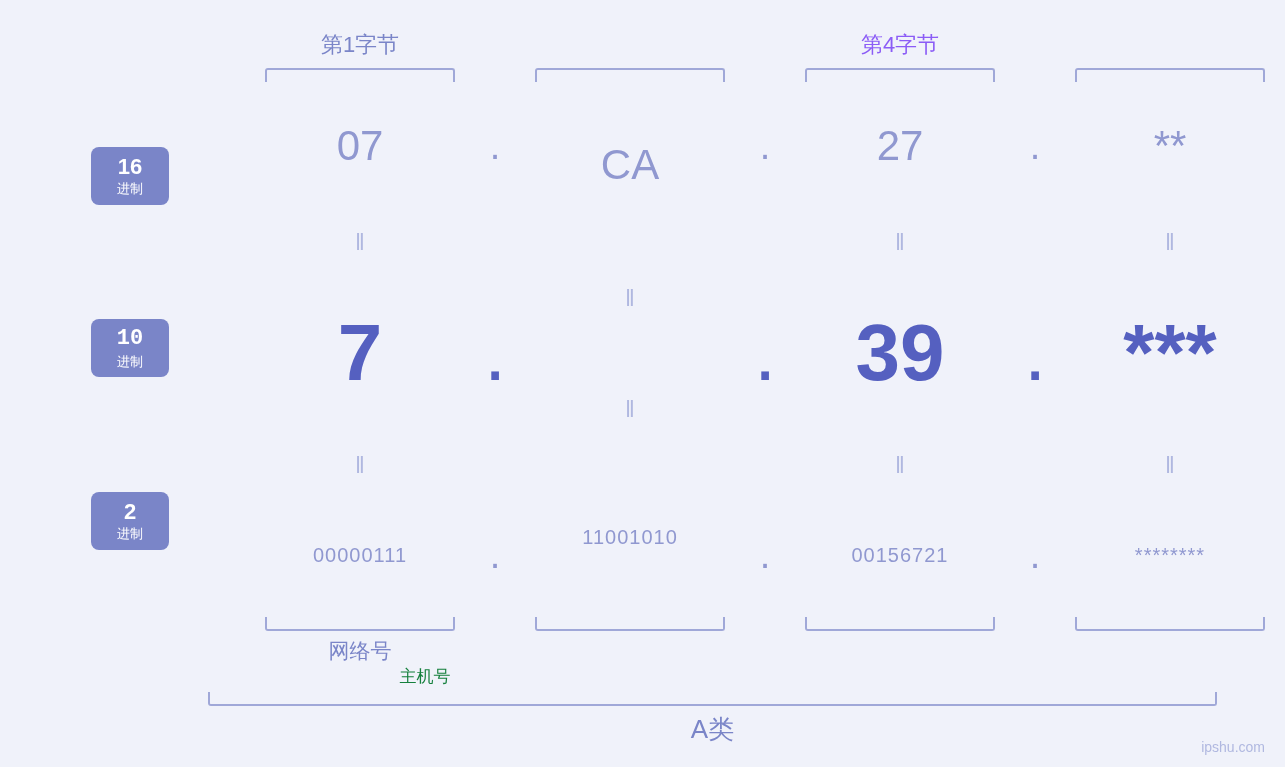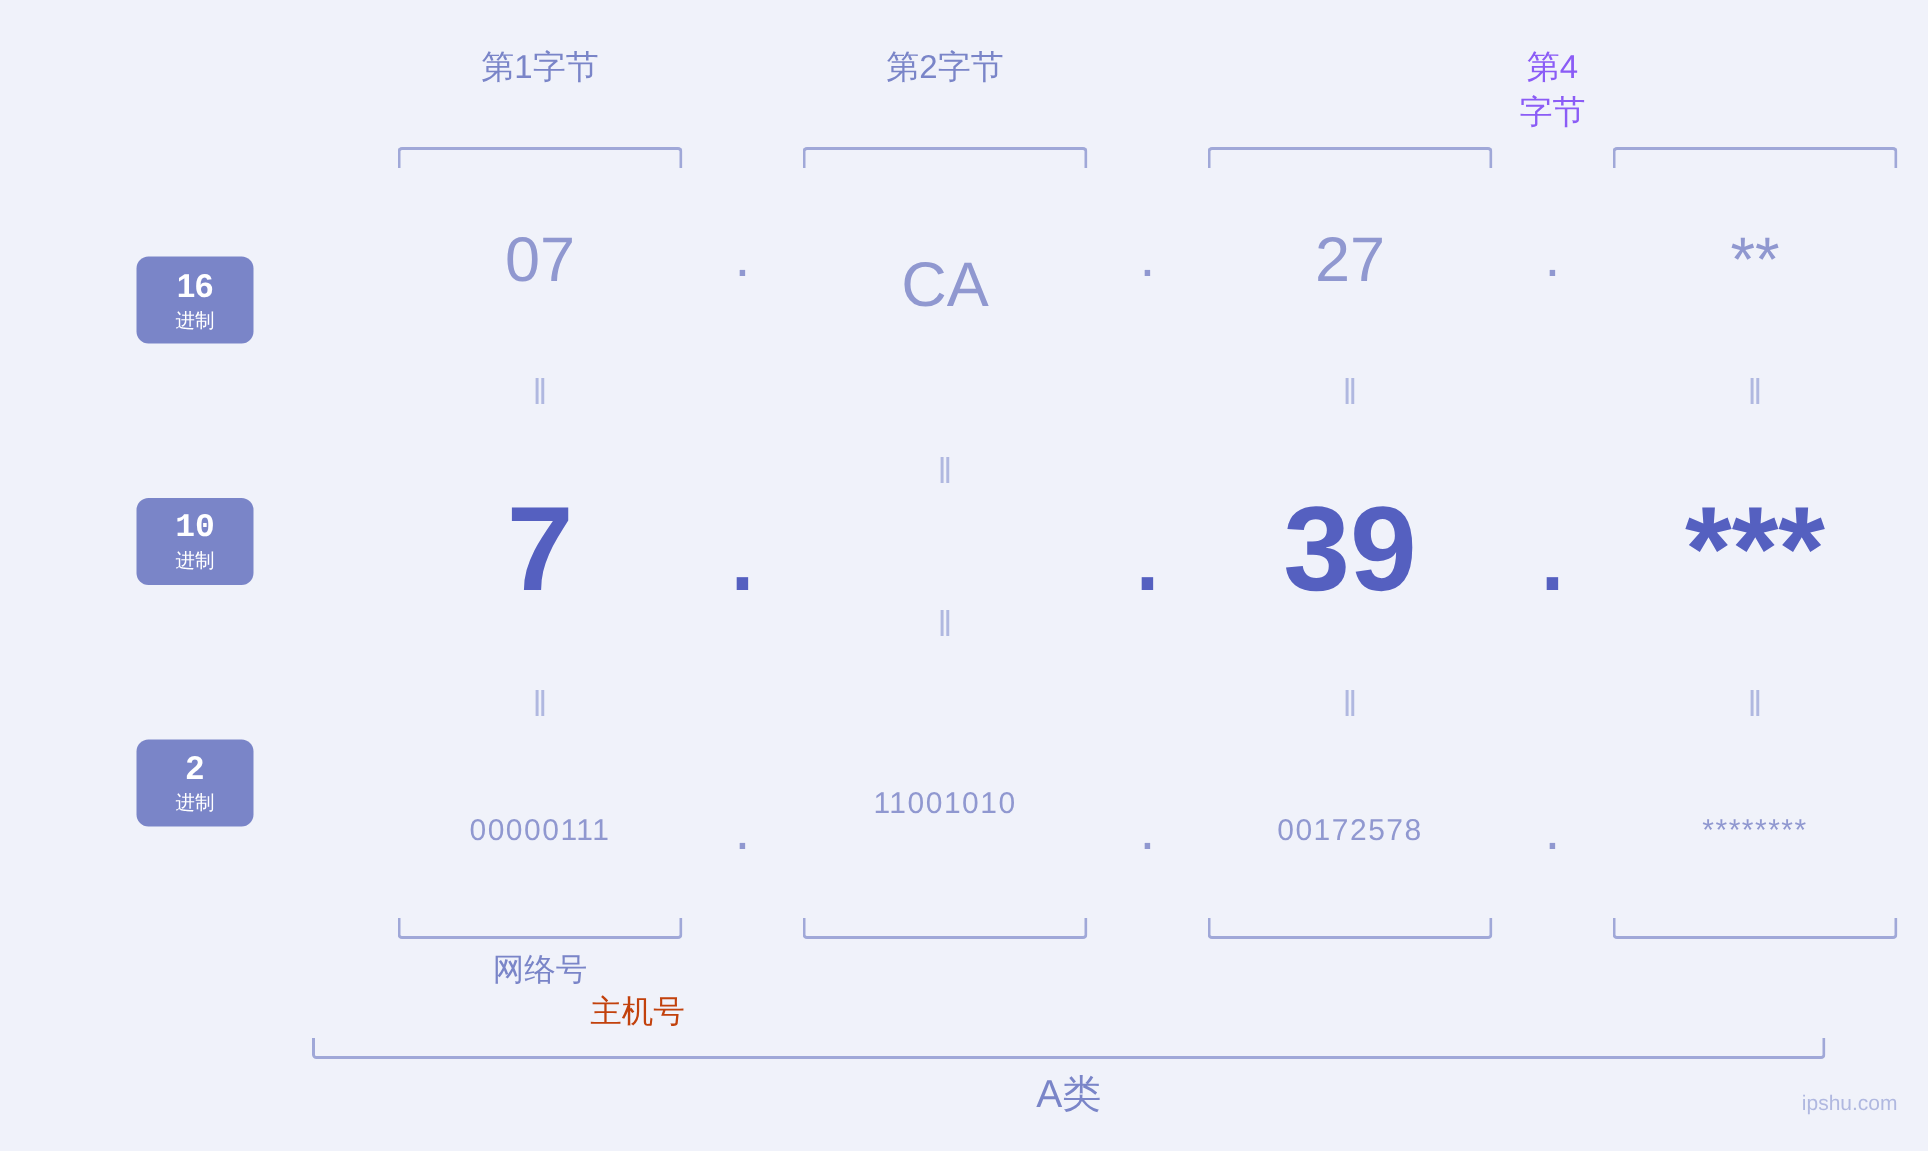--- a/index.html
+++ b/index.html
@@ -19,37 +19,36 @@
       height: 100%;
       display: flex;
       flex-direction: column;
       align-items: center;
       padding: 30px 60px 20px 60px;
     }
 
     
     .footer {
       position: absolute;
-      bottom: 24px;
+      bottom: 12px;
       right: 20px;
       color: #b0b8e0;
       font-size: 14px;
     }
   </style>
 </head>
 <body>
 
 <div class="main-container">
 
   <div style="display:grid; grid-template-columns: 140px 50px 220px 50px 220px 50px 220px 50px 220px; width:100%; margin-bottom:8px;">
     <div></div>
     <div></div>
     <div style="text-align:center; color:#7a85c8; font-size:22px;">第1字节</div>
     <div></div>
-    <div style="text-align:center; color:#7a85c8; font-size:22px;">第2字节</div>
     <div></div>
     <div></div>
     <div style="text-align:center; color:#8b5cf6; font-size:22px;">第4字节</div>
   </div>
 
   <div style="display:grid; grid-template-columns: 140px 50px 220px 50px 220px 50px 220px 50px 220px; width:100%; margin-bottom:0px;">
     <div></div>
     <div></div>
     <div style="display:flex; justify-content:center;">
       <div style="width:190px; height:14px; border:2px solid #a0a8d8; border-bottom:none; border-radius:3px 3px 0 0;"></div>
@@ -116,21 +115,21 @@
       <div style="color:#5560c0; font-size:80px; min-height:110px; display:flex; align-items:center;">.</div>
       <div style="height:36px;"></div>
       <div style="color:#9098d0; font-size:38px; min-height:70px; display:flex; align-items:center;">.</div>
     </div>
 
     <div style="display:flex; flex-direction:column; align-items:center; justify-content:space-around; padding: 5px 0;">
       <div style="color:#9098d0; font-size:42px; font-weight:300; text-align:center; min-height:80px; display:flex; align-items:center;">27</div>
       <div style="color:#b0b8e0; font-size:24px; text-align:center; height:36px; display:flex; align-items:center;">‖</div>
       <div style="color:#5560c0; font-size:80px; font-weight:600; text-align:center; min-height:110px; display:flex; align-items:center;">39</div>
       <div style="color:#b0b8e0; font-size:24px; text-align:center; height:36px; display:flex; align-items:center;">‖</div>
-      <div style="color:#9098d0; font-size:20px; font-weight:300; text-align:center; min-height:70px; display:flex; align-items:center; letter-spacing:1px;">00172578</div>
+      <div style="color:#9098d0; font-size:20px; font-weight:300; text-align:center; min-height:70px; display:flex; align-items:center; letter-spacing:1px;">00156721</div>
     </div>
 
     <div style="display:flex; flex-direction:column; align-items:center; justify-content:space-around; padding: 5px 0;">
       <div style="color:#9098d0; font-size:38px; min-height:80px; display:flex; align-items:center;">.</div>
       <div style="height:36px;"></div>
       <div style="color:#5560c0; font-size:80px; min-height:110px; display:flex; align-items:center;">.</div>
       <div style="height:36px;"></div>
       <div style="color:#9098d0; font-size:38px; min-height:70px; display:flex; align-items:center;">.</div>
     </div>
 
@@ -163,21 +162,21 @@
       <div style="width:190px; height:14px; border:2px solid #a0a8d8; border-top:none; border-radius:0 0 3px 3px;"></div>
     </div>
   </div>
 
   <div style="display:grid; grid-template-columns: 140px 50px 220px 50px 220px 50px 220px 50px 220px; width:100%; margin-top:6px;">
     <div></div>
     <div></div>
     <div style="text-align:center; color:#7a85c8; font-size:21px;">网络号</div>
     <div></div>
 
-    <div style="text-align:center; color:#c2410c; font-size:21px; grid-column: span 6;">主机号</div>
+    <div style="text-align:center; color:#15803d; font-size:17px; grid-column: span 6;">主机号</div>
   </div>
 
   <div style="display:grid; grid-template-columns: 140px 1fr; width:100%; margin-top:4px;">
     <div></div>
     <div style="height:14px; border:2px solid #a0a8d8; border-top:none; border-radius:0 0 3px 3px; margin: 0 8px;"></div>
   </div>
 
   <div style="display:grid; grid-template-columns: 140px 1fr; width:100%; margin-top:6px;">
     <div></div>
     <div style="text-align:center; color:#7a85c8; font-size:26px;">A类</div>

